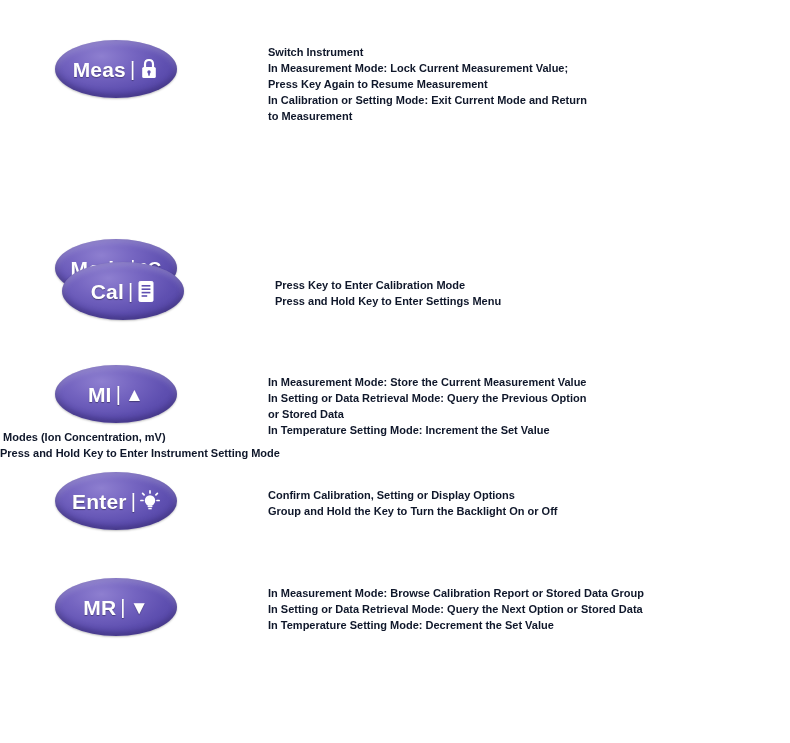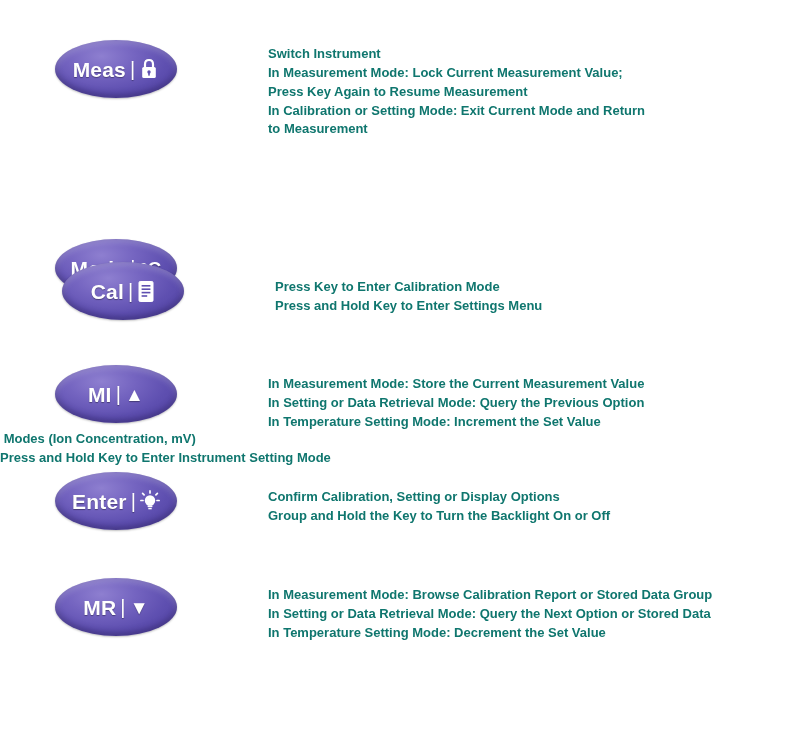--- a/index.html
+++ b/index.html
@@ -69,22 +69,22 @@
     line-height: 1;
   }
   .glyph svg { display: block; }
   .glyph-txt {
     font-size: 19px;
     font-weight: bold;
   }
   .desc {
     flex: 1;
     padding-top: 2px;
-    color: #0f766e;
-    font-size: 13px;
+    color: #0f172a;
+    font-size: 11px;
     font-weight: bold;
     line-height: 1.45;
   }
   .desc-line {
     white-space: pre-wrap;
   }
   
   .row-0 { top: 40px; }
   .row-1 { top: 152px; flex-direction: column; }
   .row-2 { top: 262px; padding-left: 7px; }
@@ -173,20 +173,21 @@
         <span class="btn-label">
           <span>MI</span>
           <span class="sep">|</span>
           <span class="glyph glyph-txt">▲</span>
         </span>
       </div>
     </div>
     <div class="desc">
       <div class="desc-line">In Measurement Mode: Store the Current Measurement Value</div>
       <div class="desc-line">In Setting or Data Retrieval Mode: Query the Previous Option</div>
+      <div class="desc-line">or Stored Data</div>
       <div class="desc-line">In Temperature Setting Mode: Increment the Set Value</div>
     </div>
   </div>
 
   <div class="key-row row-4">
     <div class="btn-cell">
       <div class="btn">
         <span class="btn-label">
           <span>Enter</span>
           <span class="sep">|</span>

